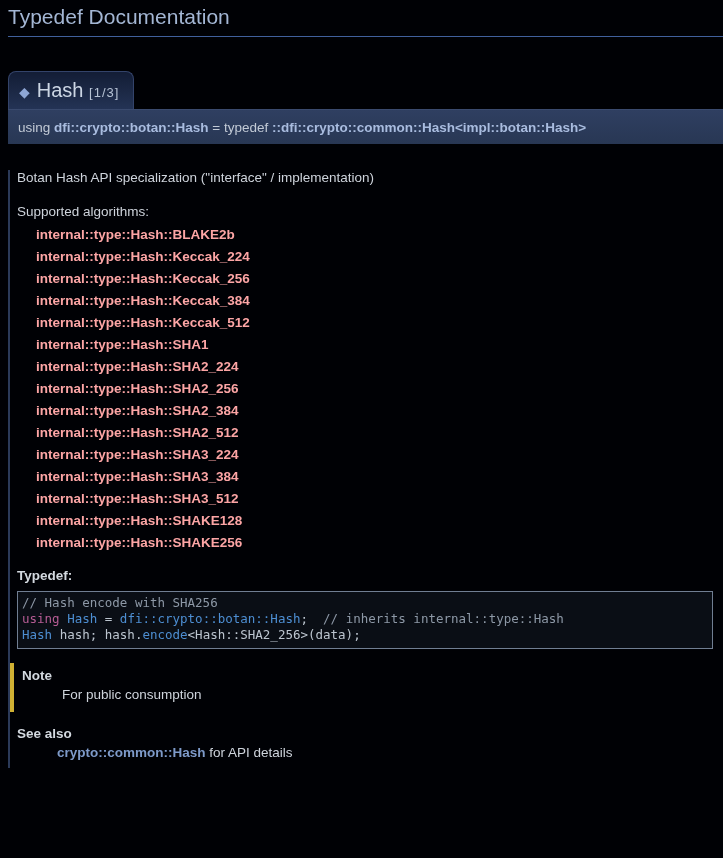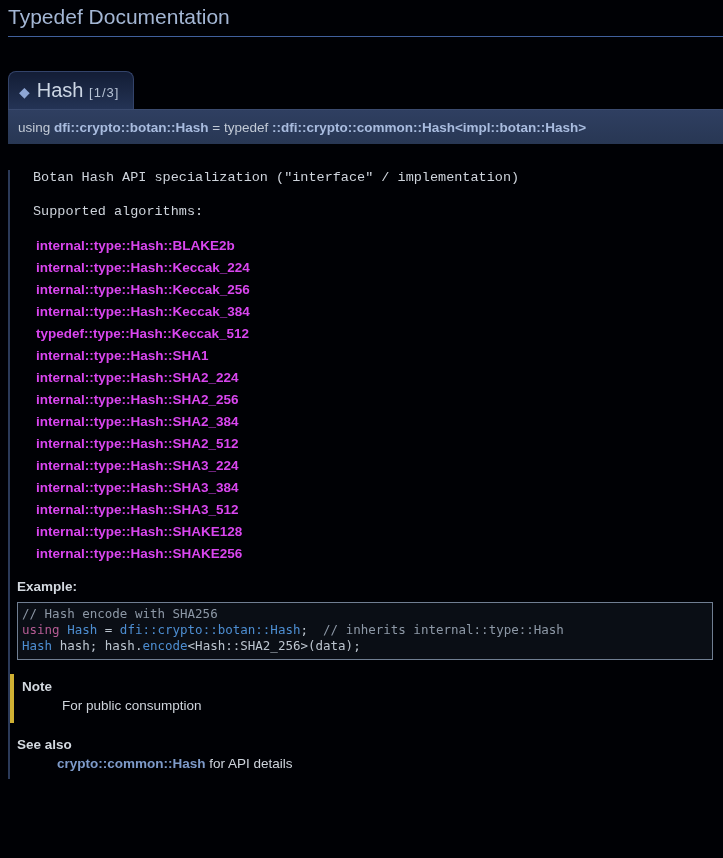--- a/index.html
+++ b/index.html
@@ -50,29 +50,29 @@
     padding: 10px 12px 9px 10px;
     color: #c2cad6;
     white-space: nowrap;
     overflow: hidden;
   }
   .memproto b { color: #a9bcdf; }
   .memdoc {
     border-left: 2px solid #2b3a59;
     padding: 0 10px 8px 7px;
   }
-  .memdoc p { margin: 16px; font-family: Liberation Mono, monospace; }
+  .memdoc p { margin: 0; }
   .p-brief { margin-top: 26px !important; }
   .p-supported { margin-top: 19px !important; }
   .algo-list { margin: 5px 0 0 19px; }
   .algo-list a {
     display: block;
     line-height: 22px;
     font-weight: bold;
-    color: #d946ef;
+    color: #fca5a5;
     text-decoration: none;
     cursor: pointer;
   }
   dl { margin: 14px 0 0 0; }
   dt { font-weight: bold; color: #d3d9e0; }
   dd { margin: 4px 0 0 40px; }
   a.doclink { font-weight: bold; color: #7d9ac9; text-decoration: none; cursor: pointer; }
   dl.note {
     margin-left: -7px;
     border-left: 4px solid #d0b033;
@@ -114,35 +114,35 @@
 
     <p class="p-brief">Botan Hash API specialization ("interface" / implementation)</p>
 
     <p class="p-supported">Supported algorithms:</p>
 
     <div class="algo-list">
       <a>internal::type::Hash::BLAKE2b</a>
       <a>internal::type::Hash::Keccak_224</a>
       <a>internal::type::Hash::Keccak_256</a>
       <a>internal::type::Hash::Keccak_384</a>
-      <a>typedef::type::Hash::Keccak_512</a>
+      <a>internal::type::Hash::Keccak_512</a>
       <a>internal::type::Hash::SHA1</a>
       <a>internal::type::Hash::SHA2_224</a>
       <a>internal::type::Hash::SHA2_256</a>
       <a>internal::type::Hash::SHA2_384</a>
       <a>internal::type::Hash::SHA2_512</a>
       <a>internal::type::Hash::SHA3_224</a>
       <a>internal::type::Hash::SHA3_384</a>
       <a>internal::type::Hash::SHA3_512</a>
       <a>internal::type::Hash::SHAKE128</a>
       <a>internal::type::Hash::SHAKE256</a>
     </div>
 
     <dl class="section example">
-      <dt>Example:</dt>
+      <dt>Typedef:</dt>
     </dl>
 
     <pre class="fragment"><span class="cm">// Hash encode with SHA256</span>
 <span class="kw">using</span><span> </span><a class="cl">Hash</a><span> = </span><a class="cl">dfi::crypto::botan::Hash</a><span>;  </span><span class="cm">// inherits internal::type::Hash</span>
 <a class="cl">Hash</a><span> hash; hash.</span><a class="cl">encode</a><span>&lt;Hash::SHA2_256&gt;(data);</span></pre>
 
     <dl class="section note">
       <dt>Note</dt>
       <dd>For public consumption</dd>
     </dl>

